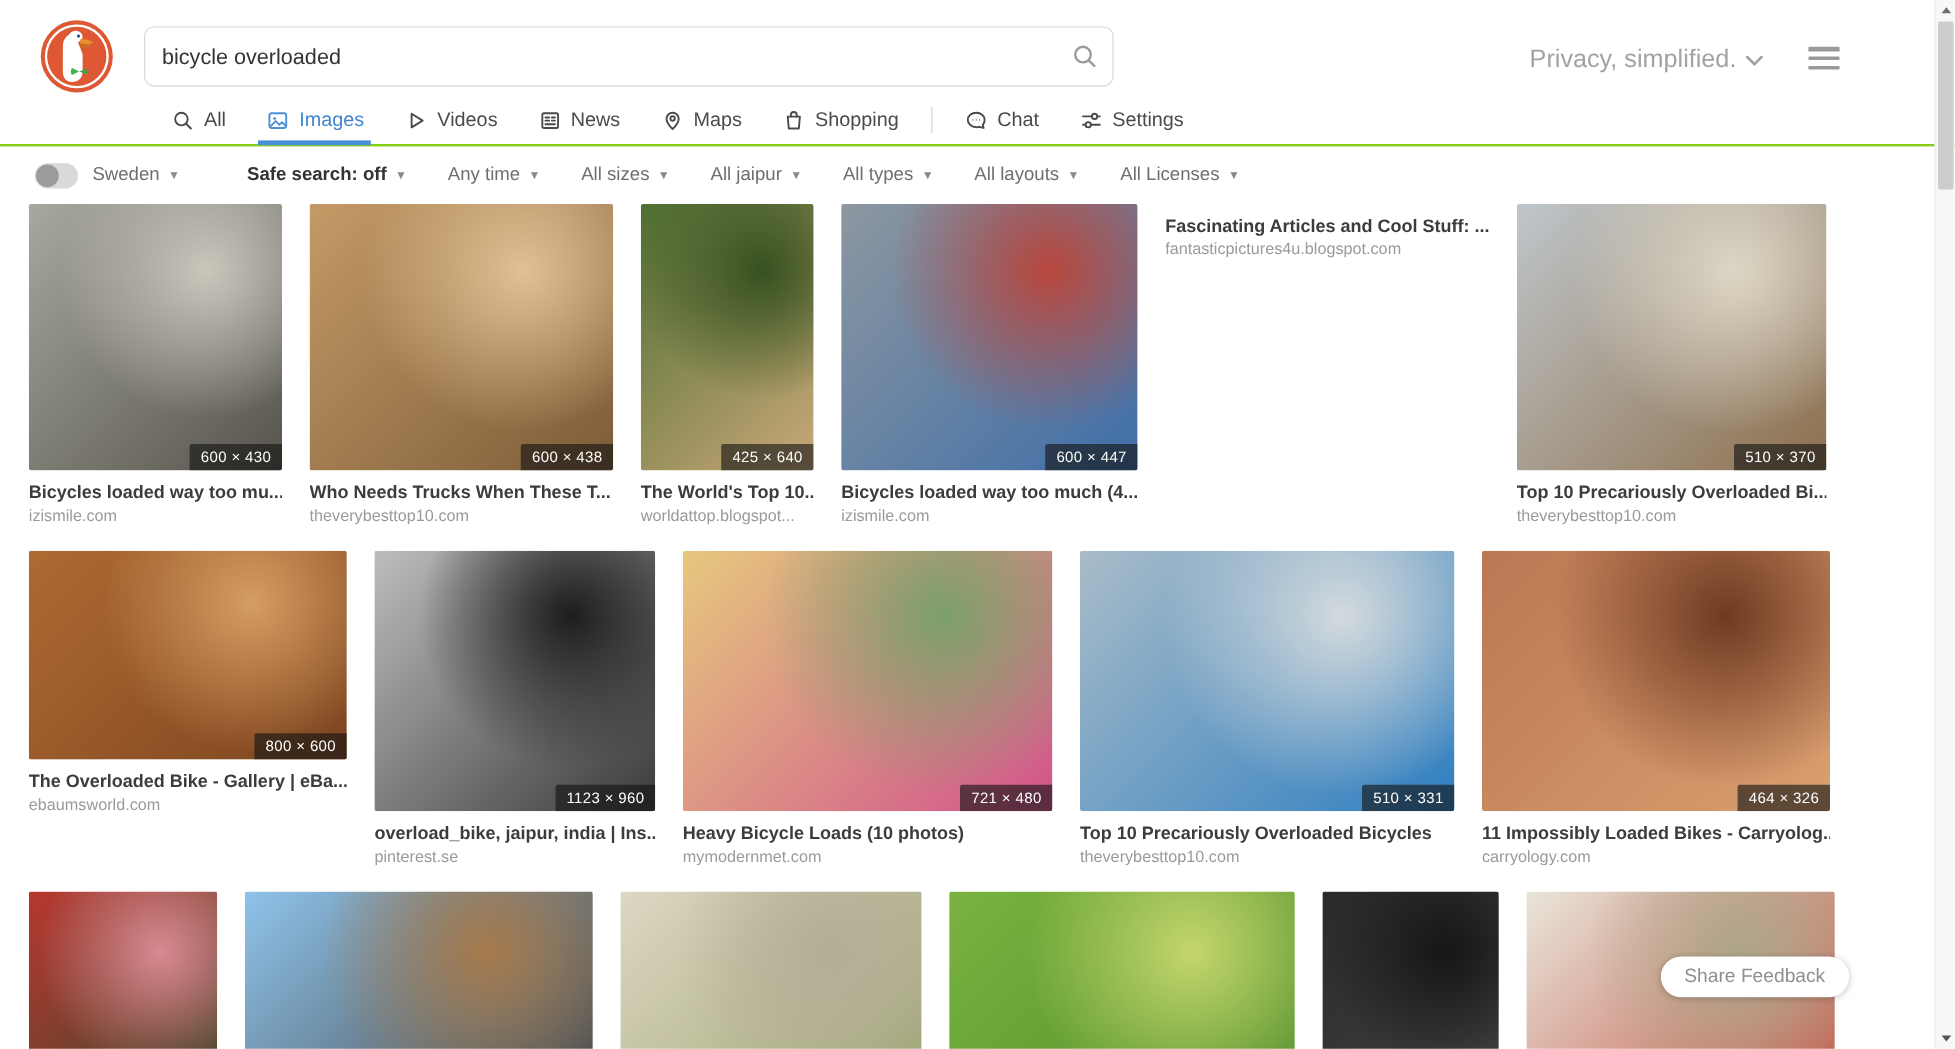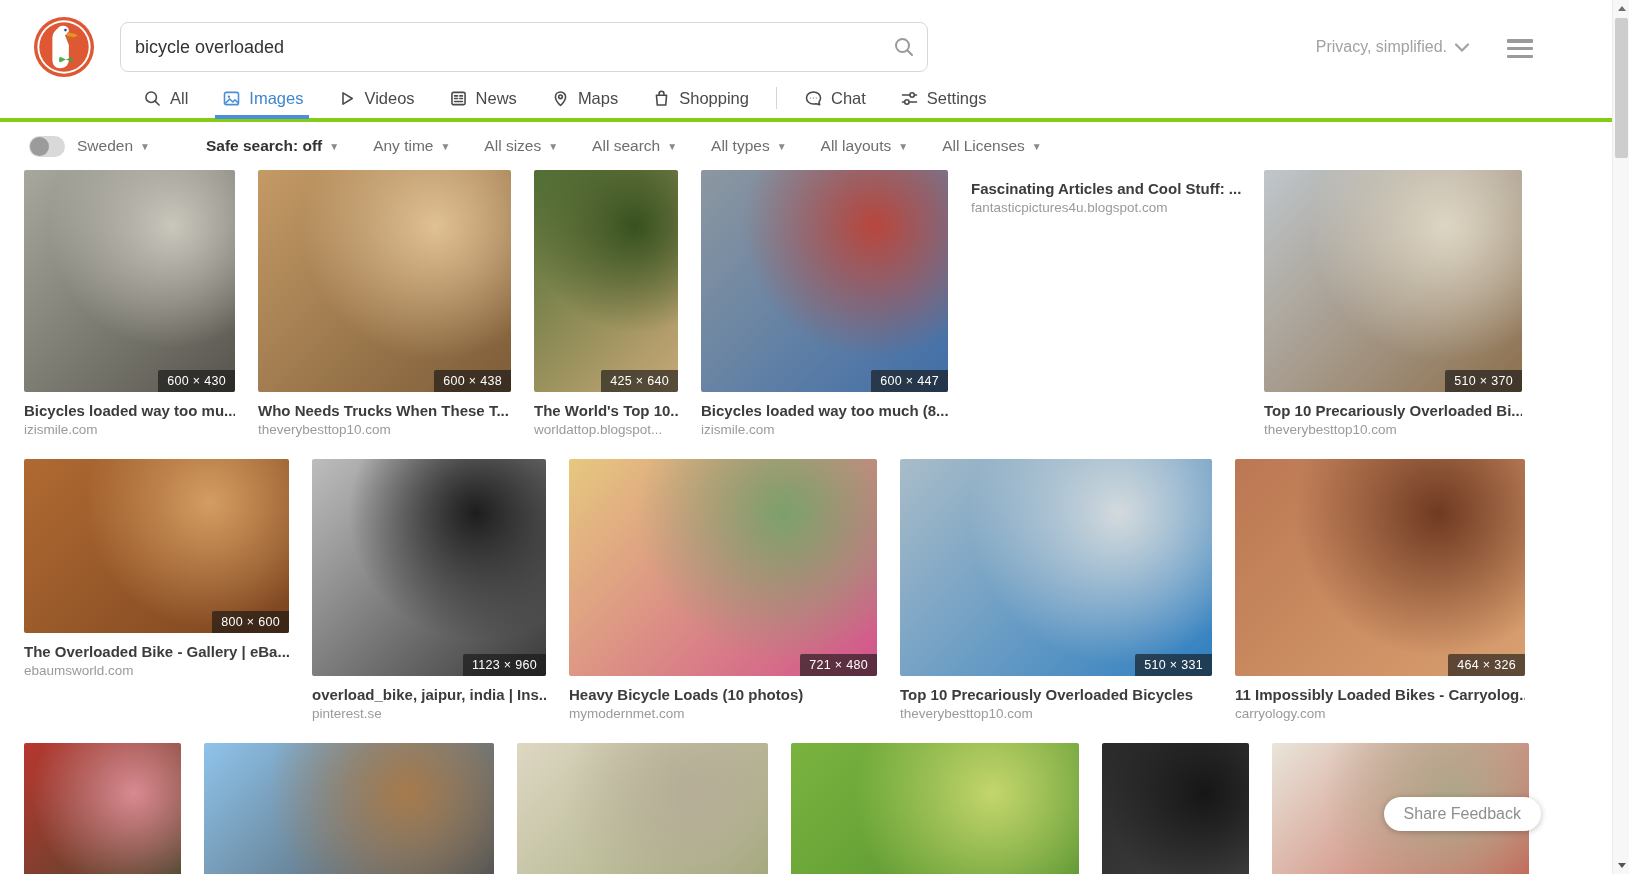--- a/index.html
+++ b/index.html
@@ -1,30 +1,30 @@
 <!DOCTYPE html>
 <html><head>
 <meta charset="utf-8">
 <style>
   * { margin:0; padding:0; box-sizing:border-box; }
   html,body { width:1629px; height:874px; overflow:hidden; background:#fff;
     font-family:"Liberation Sans", sans-serif; }
   body { position:relative; }
 
   
-  .header { position:relative; height:122px; border-bottom:4px solid #84cc16;padding-left:20px; }
+  .header { position:relative; height:122px; border-bottom:2px solid #84cc16;padding-left:20px; }
   .logo { position:absolute; left:33px; top:16px; width:62px; height:62px; cursor:pointer; }
   .searchbox { position:absolute; left:120px; top:22px; width:808px; height:50px;
     border:1px solid #d8d8d8; border-radius:8px; background:#fff; display:flex; align-items:center; }
   .searchbox input { flex:1; border:none; outline:none; font-size:18px; color:#333;
     padding:0 14px; background:transparent; font-family:"Liberation Sans", sans-serif; }
   .search-btn { width:46px; height:48px; display:flex; align-items:center; justify-content:center;
     cursor:pointer; background:none; border:none; }
   .privacy { position:absolute; right:160px; top:38px; display:flex; align-items:center; gap:8px;
-    color:#a2a2a2; font-size:16px; cursor:pointer; }
+    color:#a2a2a2; font-size:21px; cursor:pointer; }
   .hamburger { position:absolute; right:96px; top:39px; width:26px; height:19px; cursor:pointer;
     display:flex; flex-direction:column; justify-content:space-between; }
   .hamburger span { display:block; height:3.5px; background:#9a9a9a; border-radius:1px; }
 
   
   .tabs { position:absolute; left:140px; bottom:0; display:flex; align-items:center; height:40px; }
   .tab { display:flex; align-items:center; gap:7px; padding:0 2px; margin-right:29px; height:40px;
     font-size:16.5px; color:#4a4a4a; cursor:pointer; position:relative; white-space:nowrap; }
   .tab svg { stroke:#4a4a4a; }
   .tab.active { color:#3f86cf; }
@@ -198,21 +198,21 @@
       </div>
       <div class="filter">
         <span>Any time</span>
     <span class="caret">▼</span>
       </div>
       <div class="filter">
         <span>All sizes</span>
     <span class="caret">▼</span>
       </div>
       <div class="filter">
-        <span>All search</span>
+        <span>All jaipur</span>
     <span class="caret">▼</span>
       </div>
       <div class="filter">
         <span>All types</span>
     <span class="caret">▼</span>
       </div>
       <div class="filter">
         <span>All layouts</span>
     <span class="caret">▼</span>
       </div>
@@ -251,21 +251,21 @@
         </div>
         <div class="title">The World's Top 10...</div>
         <div class="domain">worldattop.blogspot...</div>
       </div>
       <div class="tile" style="width: 247px;">
         <div class="thumb" title="cart stacked with blue and red plastic goods" style="height:222px;background:
           radial-gradient(circle at 70% 25%, #b8463c 0%, transparent 55%),
           linear-gradient(135deg, #8d97a0 0%, #3f6ea8 100%);">
           <span class="size-badge">600 × 447</span>
         </div>
-        <div class="title">Bicycles loaded way too much (8...</div>
+        <div class="title">Bicycles loaded way too much (4...</div>
         <div class="domain">izismile.com</div>
       </div>
       <div class="tile" style="width: 270px;">
         <div class="title">Fascinating Articles and Cool Stuff: ...</div>
         <div class="domain">fantasticpictures4u.blogspot.com</div>
       </div>
       <div class="tile" style="width: 258px;">
         <div class="thumb" title="egg crates towering on a bike beside auto rickshaw" style="height:222px;background:
           radial-gradient(circle at 70% 25%, #ded6c4 0%, transparent 55%),
           linear-gradient(135deg, #bfc6cb 0%, #8d6f4c 100%);">

